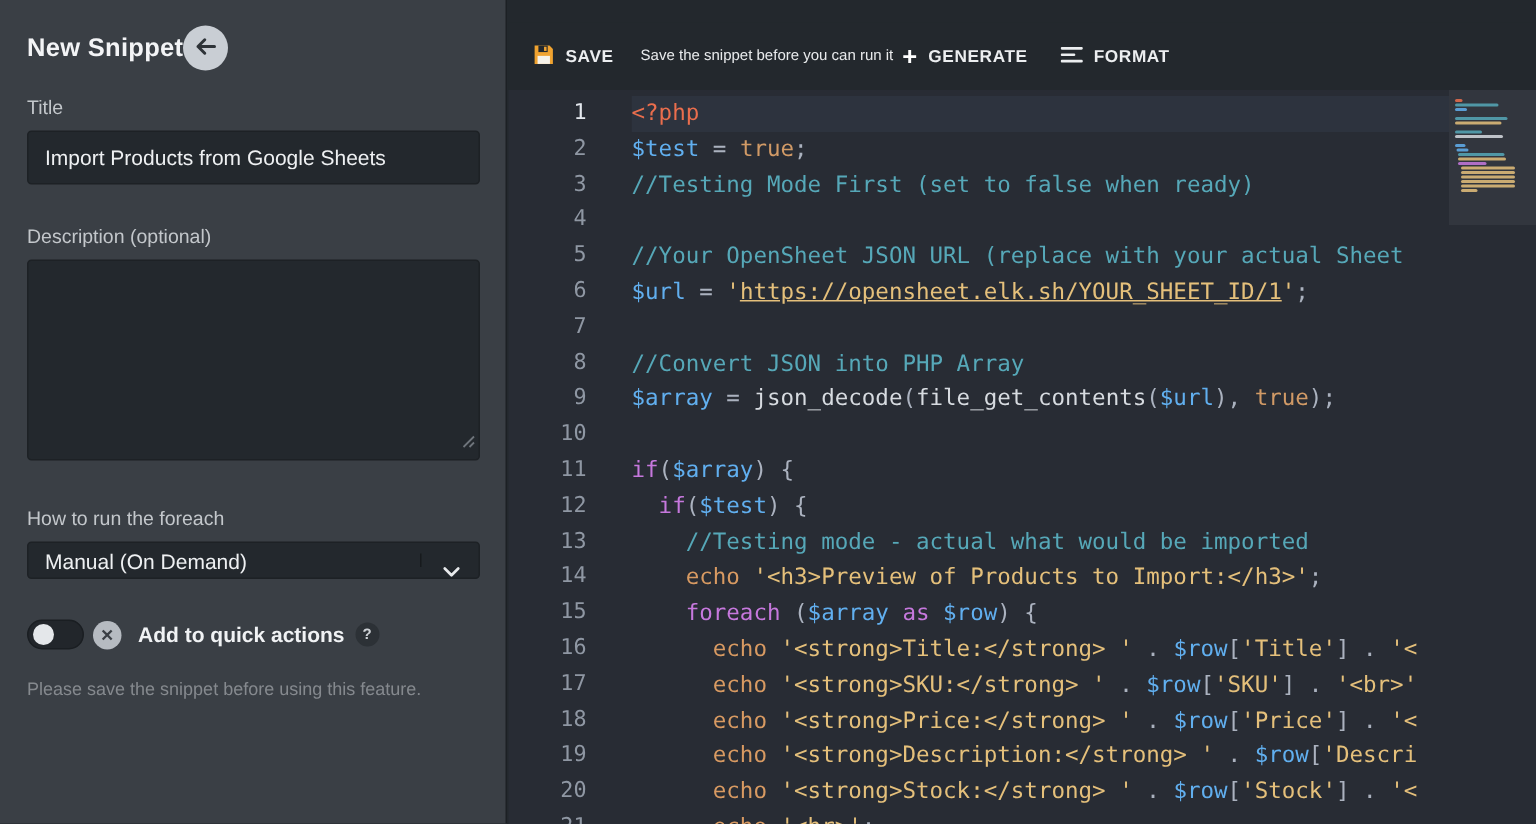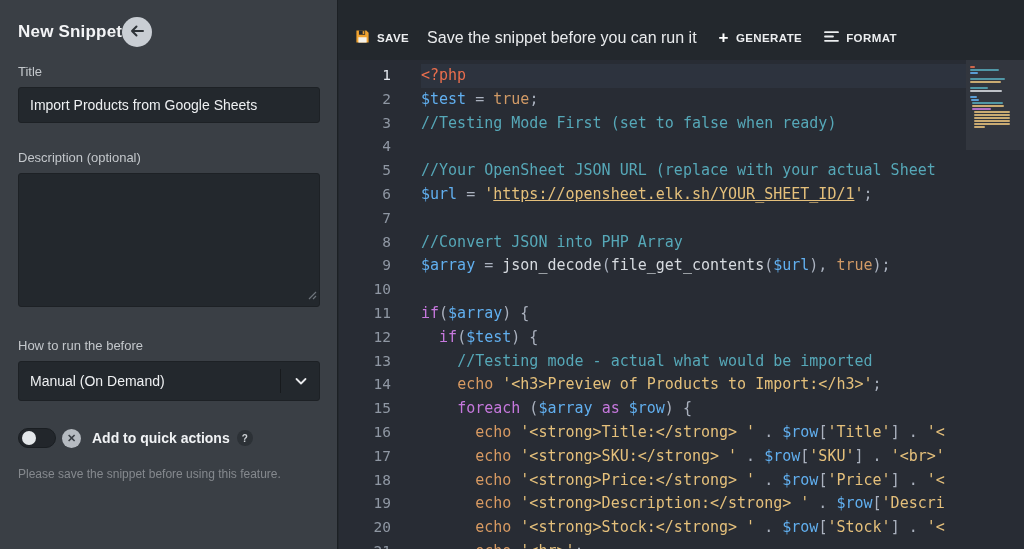--- a/index.html
+++ b/index.html
@@ -15,21 +15,21 @@
               display:flex; align-items:center; justify-content:center; cursor:pointer; }
   .field-label { color:#c3c7cb; font-size:13px; margin-top:13px; margin-bottom:8px; }
   .text-input { width:302px; height:36px; background:#23282d; border:1px solid #1d2125;
                 border-radius:3px; color:#eef0f2; font-size:14px; padding:0 11px;
                 font-family:"Liberation Sans", sans-serif; }
   .desc-wrap { position:relative; width:302px; height:134px; }
   .desc-area { width:100%; height:100%; background:#23282d; border:1px solid #1d2125;
                border-radius:3px; resize:none; color:#eef0f2; font-size:14px; padding:8px 11px;
                font-family:"Liberation Sans", sans-serif; }
   .resize-grip { position:absolute; right:3px; bottom:3px; }
-  .select-box { position:relative; width:302px; height:40px; background:#23282d;
+  .select-box { position:relative; width:302px; height:25px; background:#23282d;
                 border:1px solid #1d2125; border-radius:3px; display:flex; align-items:center;
                 padding:0 11px; cursor:pointer; }
   .select-value { color:#eef0f2; font-size:14px; flex:1; }
   .select-divider { position:absolute; right:38px; top:7px; bottom:7px; width:1px; background:#171a1d; }
   .select-chevron { position:absolute; right:10px; top:11px; }
   .toggle-row { display:flex; align-items:center; margin-top:27px; }
   .toggle { position:relative; width:38px; height:20px; border-radius:10px; background:#22262b;
             border:1px solid #1a1e22; cursor:pointer; flex:none; }
   .toggle-knob { position:absolute; left:3px; top:2px; width:14px; height:14px; border-radius:50%;
                  background:#e4e7ea; }
@@ -41,21 +41,21 @@
                font-size:10px; font-weight:700; display:flex; align-items:center; justify-content:center;
                margin-left:7px; cursor:pointer; }
   .sb-note { color:#85898e; font-size:12px; margin-top:19px; }
 
   
   .main { position:absolute; left:339px; top:15px; right:0; height:549px; }
   .toolbar { height:45px; background:#23282d; display:flex; align-items:center; padding:0 12px; }
   .tb-btn { display:flex; align-items:center; gap:7px; background:transparent; border:none;
             color:#eceef0; font-size:11.5px; font-weight:700; letter-spacing:.4px; cursor:pointer;
             font-family:"Liberation Sans", sans-serif; padding:6px 4px; }
-  .tb-notice { color:#e9ebed; font-size:16px; margin-left:14px; margin-right:18px; }
+  .tb-notice { color:#e9ebed; font-size:10px; margin-left:14px; margin-right:2px; }
   .plus-glyph { font-size:17px; font-weight:700; color:#fff; line-height:1; }
   .tb-gap { width:14px; }
 
   
   .editor { position:absolute; left:0; top:45px; right:0; bottom:0; background:#282c34; overflow:hidden; }
   .gutter { position:absolute; left:0; top:4px; width:52px; text-align:right;
             font-family:"DejaVu Sans Mono", monospace; font-size:14.5px; }
   .ln-num { height:23.8px; line-height:23.8px; color:#8f97a3; cursor:pointer; }
   .ln-num.active { color:#e4e8ee; }
   .code-pane { position:absolute; left:82px; top:4px; right:0; bottom:0; overflow:hidden;
@@ -94,21 +94,21 @@
   <div class="field-label" style="margin-top:27px">Description (optional)</div>
   <div class="desc-wrap">
     <textarea class="desc-area" style=""></textarea>
     <span class="resize-grip">
       <svg width="9" height="9" viewBox="0 0 9 9">
           <path d="M8 1 1 8M8 5 5 8" stroke="#6e747b" stroke-width="1.2"></path>
         </svg>
     </span>
   </div>
 
-  <div class="field-label" style="margin-top:31px">How to run the before</div>
+  <div class="field-label" style="margin-top:31px">How to run the foreach</div>
   <div class="select-box">
     <span class="select-value">Manual (On Demand)</span>
     <span class="select-divider"></span>
     <span class="select-chevron">
       <svg width="16" height="16" viewBox="0 0 16 16">
           <path d="M3.5 6 8 10.5 12.5 6" stroke="#e8eaec" stroke-width="1.8" fill="none" stroke-linecap="round" stroke-linejoin="round"></path>
         </svg>
     </span>
   </div>
 

